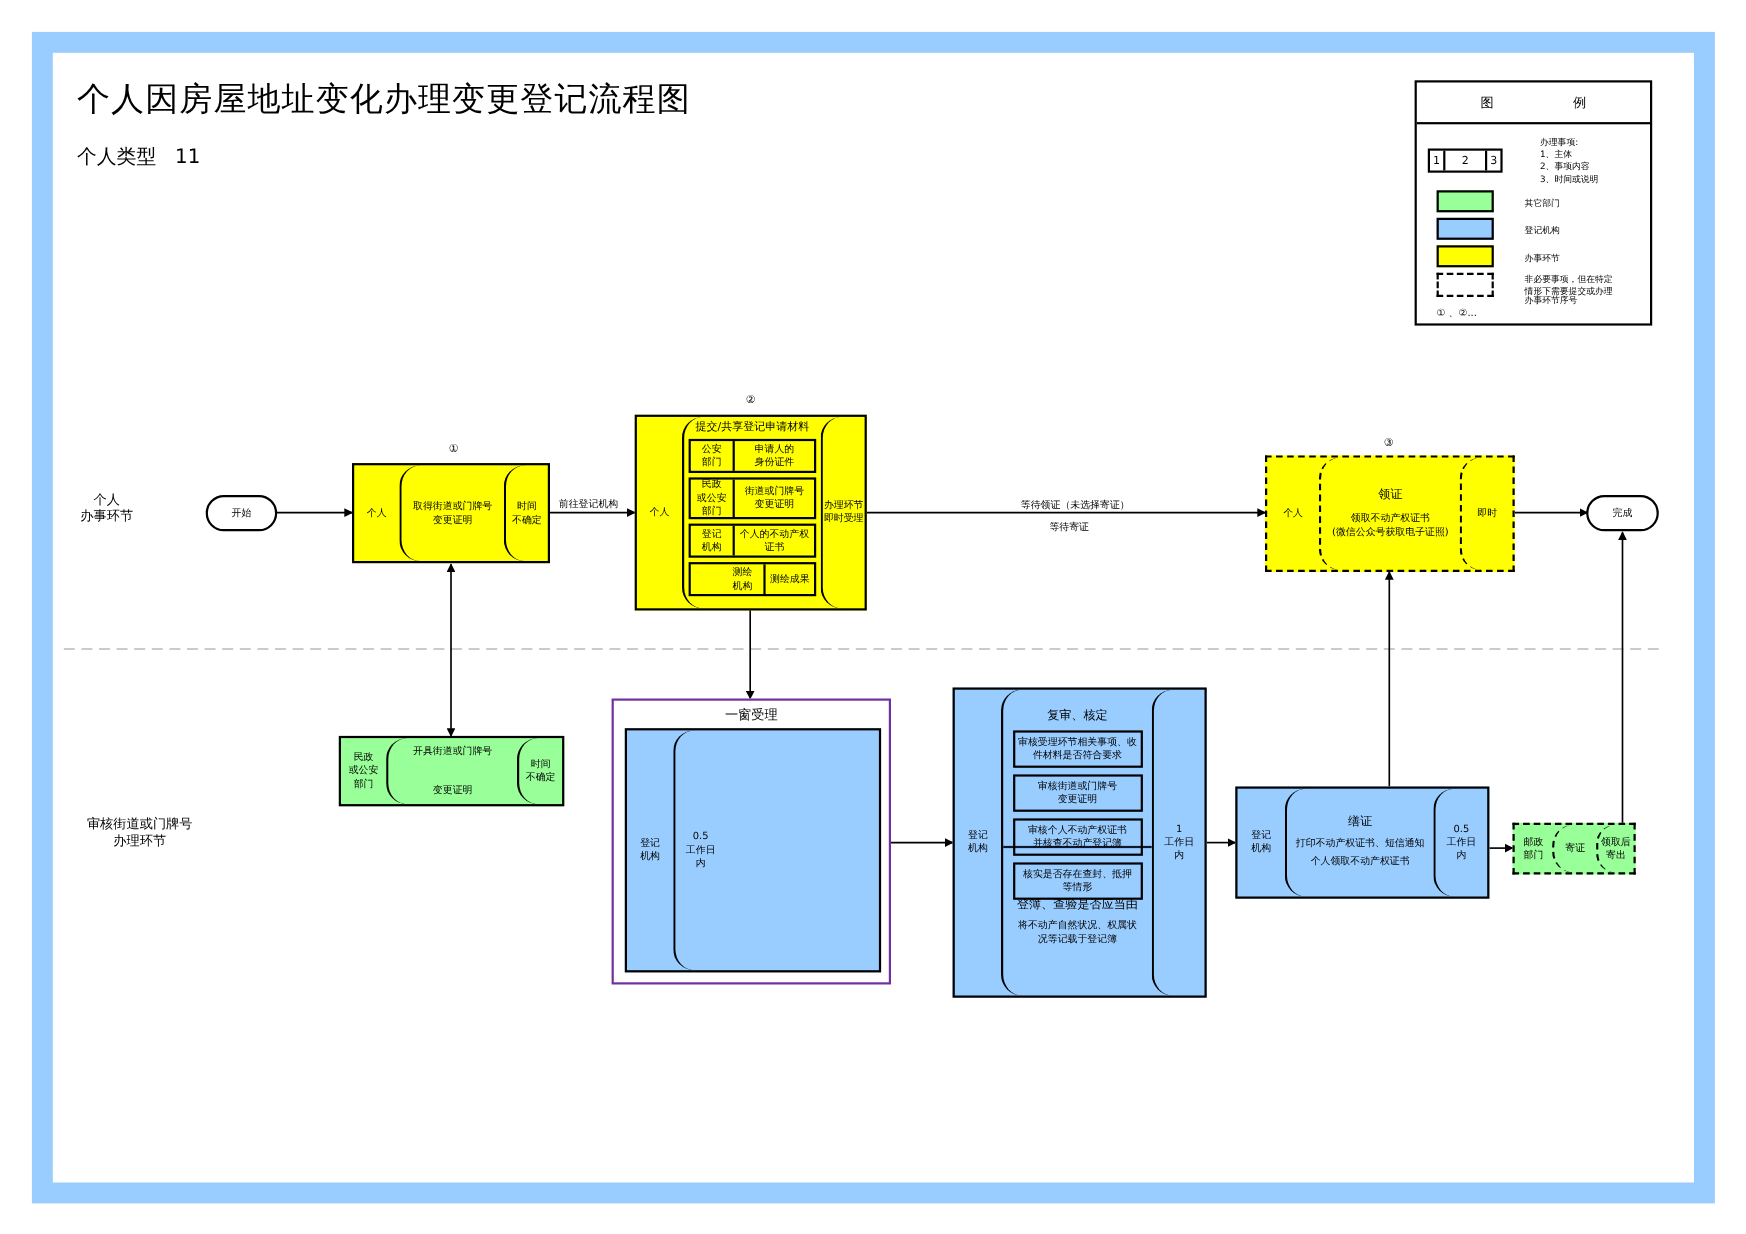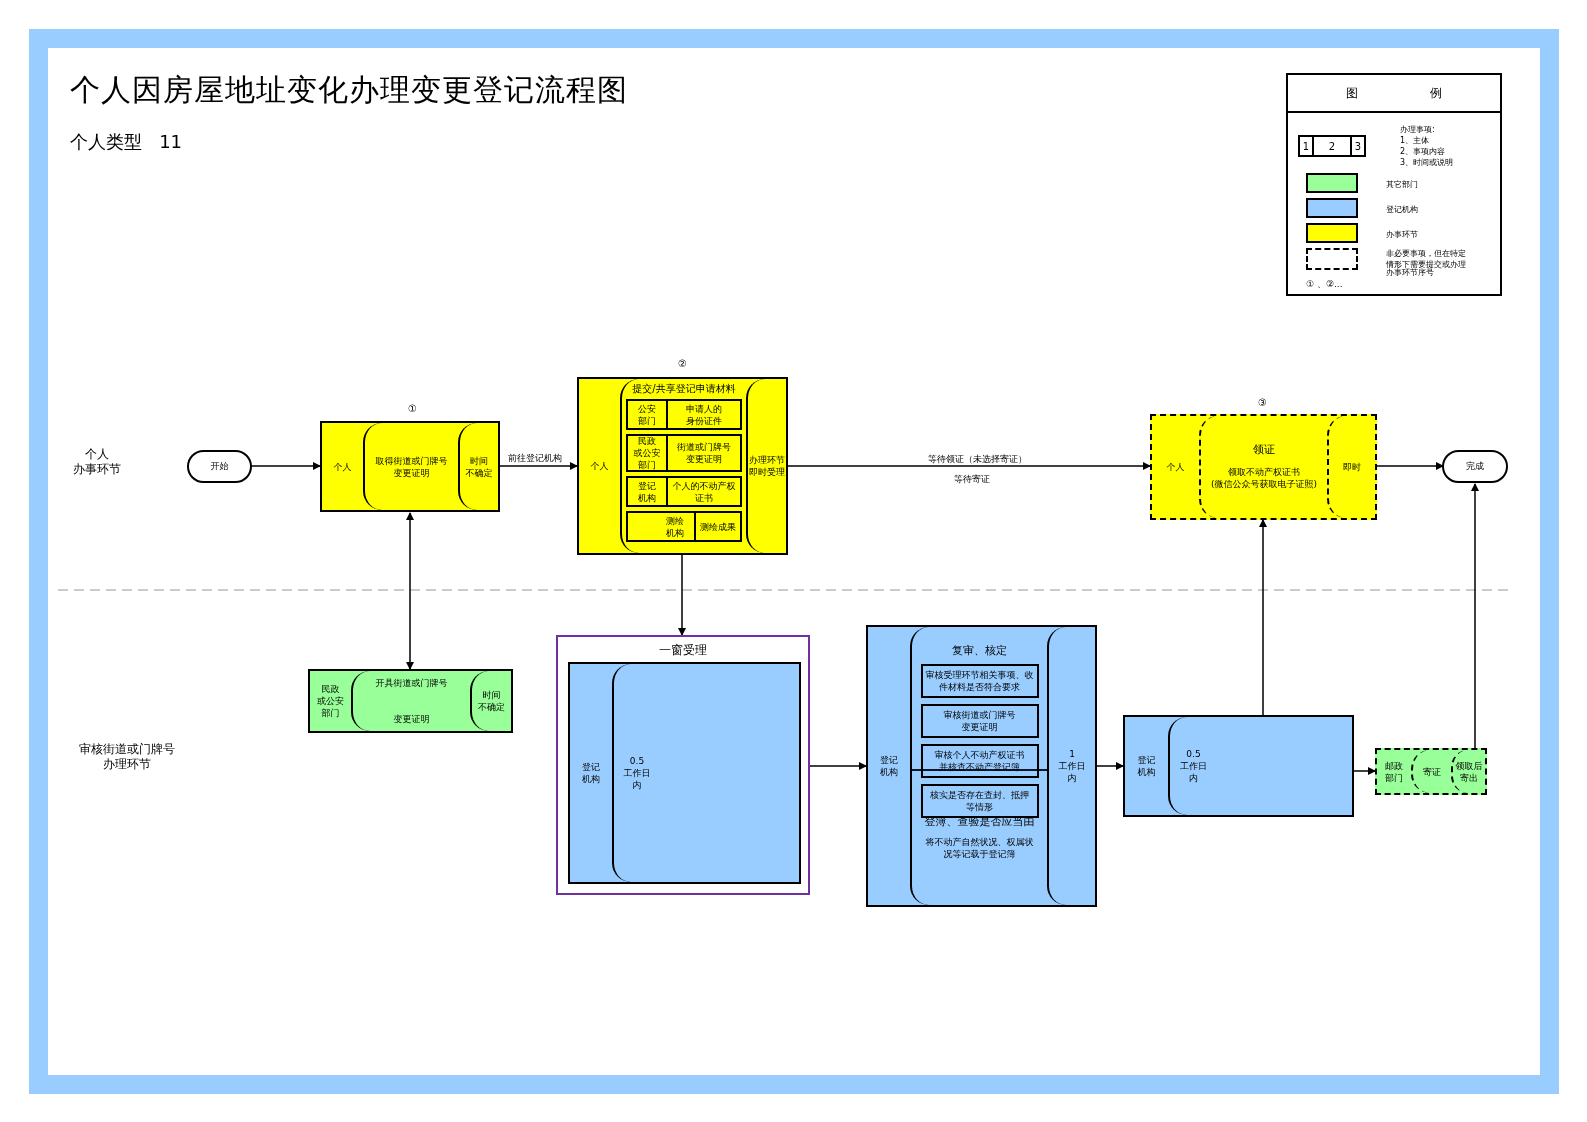--- a/index.html
+++ b/index.html
@@ -270,20 +270,25 @@
     <div>工作日</div>
     <div>内</div>
   </div>
 </div>
 
 <div class="box blue" style="left:1123px;top:715px;width:231px;height:102px;">
   <div class="col" style="width:43px;flex-direction:column;">
     <div>登记</div>
     <div>机构</div>
   </div>
+  <div class="col" style="flex:1;flex-direction:column;">
+    <div style="font-size:11px;margin-bottom:6px;">缮证</div>
+    <div style="line-height:16px;">打印不动产权证书、短信通知</div>
+    <div style="line-height:16px;">个人领取不动产权证书</div>
+  </div>
   <div class="col" style="width:49px;flex-direction:column;">
     <div>0.5</div>
     <div>工作日</div>
     <div>内</div>
   </div>
 </div>
 
 <div class="box green dashed" style="left:1375px;top:748px;width:112px;height:47px;">
   <div class="col" style="width:34px;flex-direction:column;">
     <div>邮政</div>

